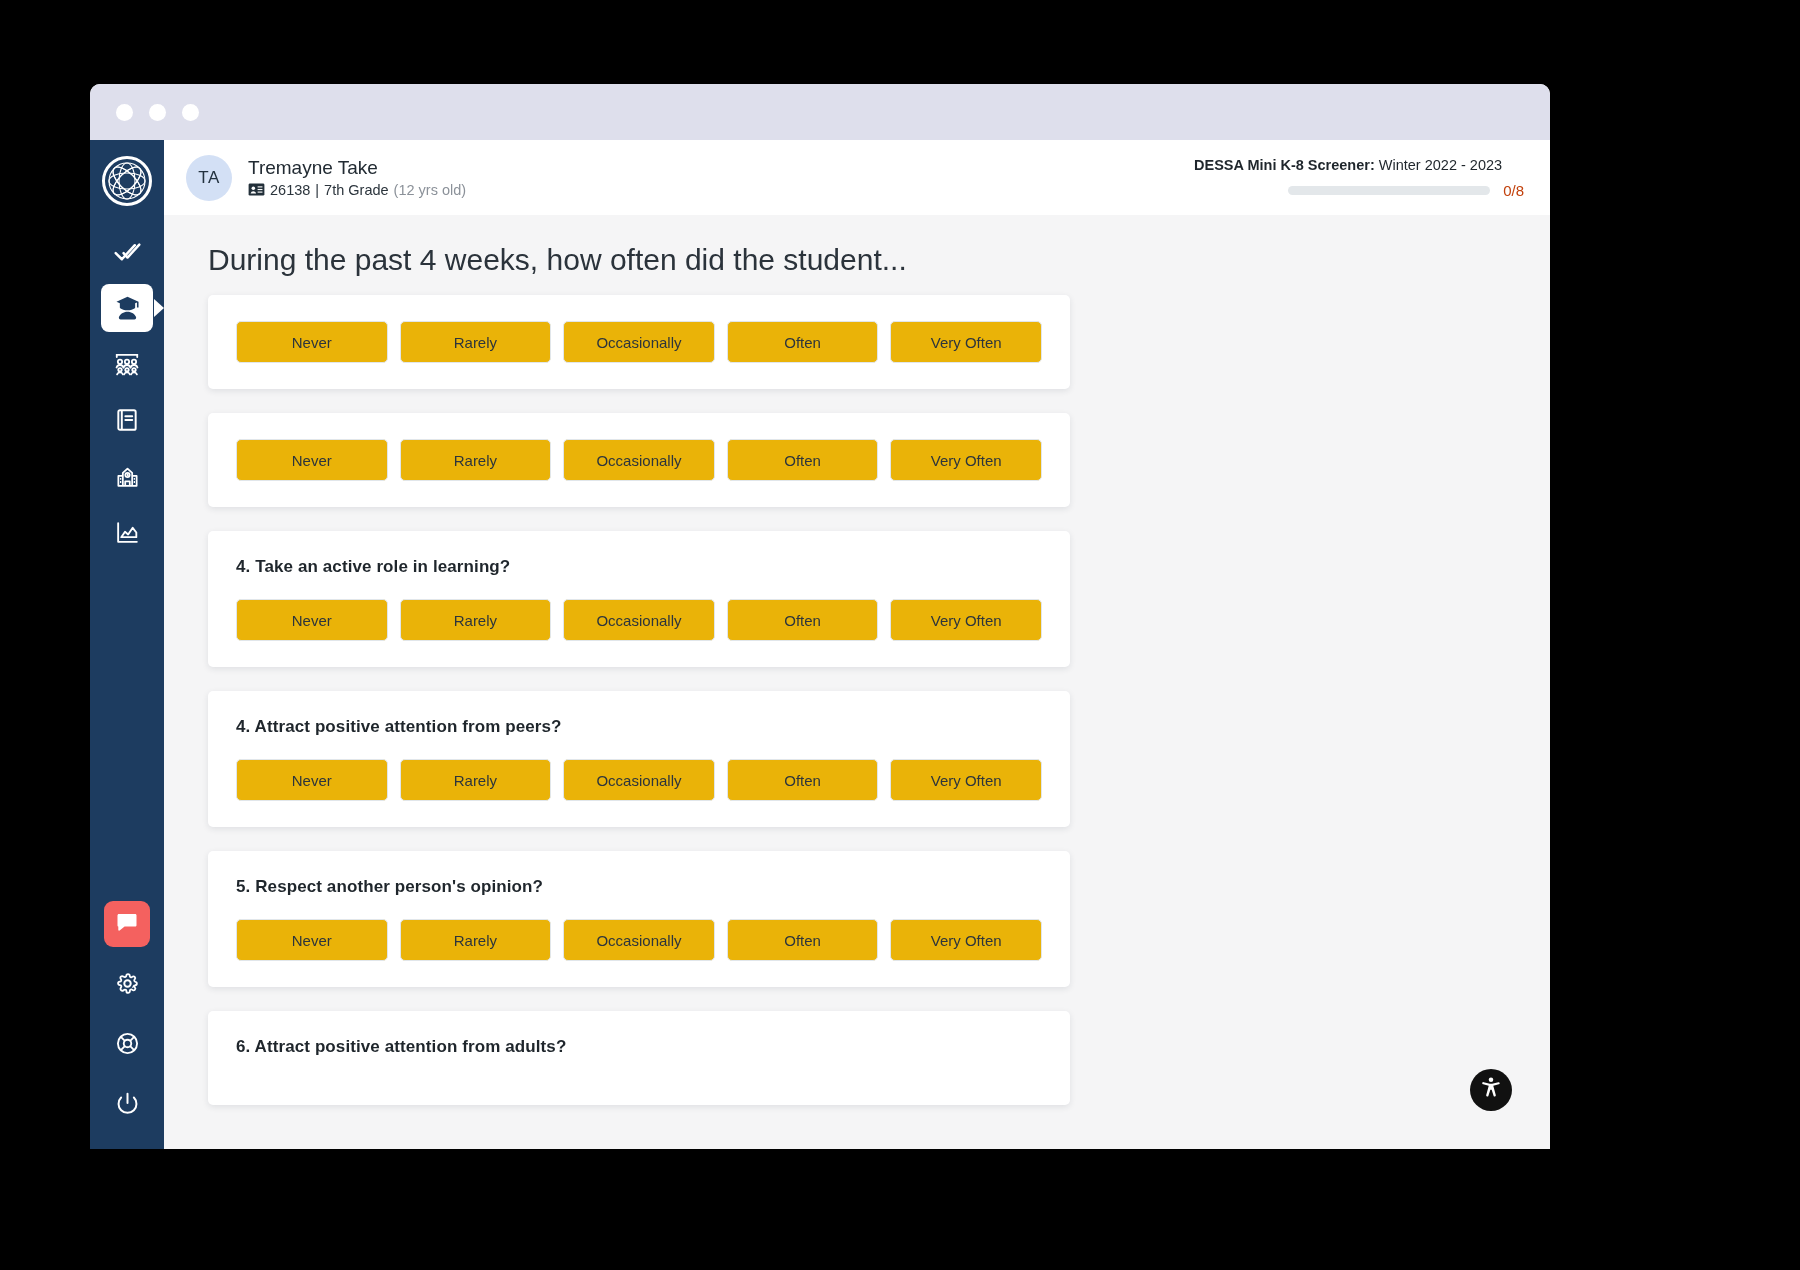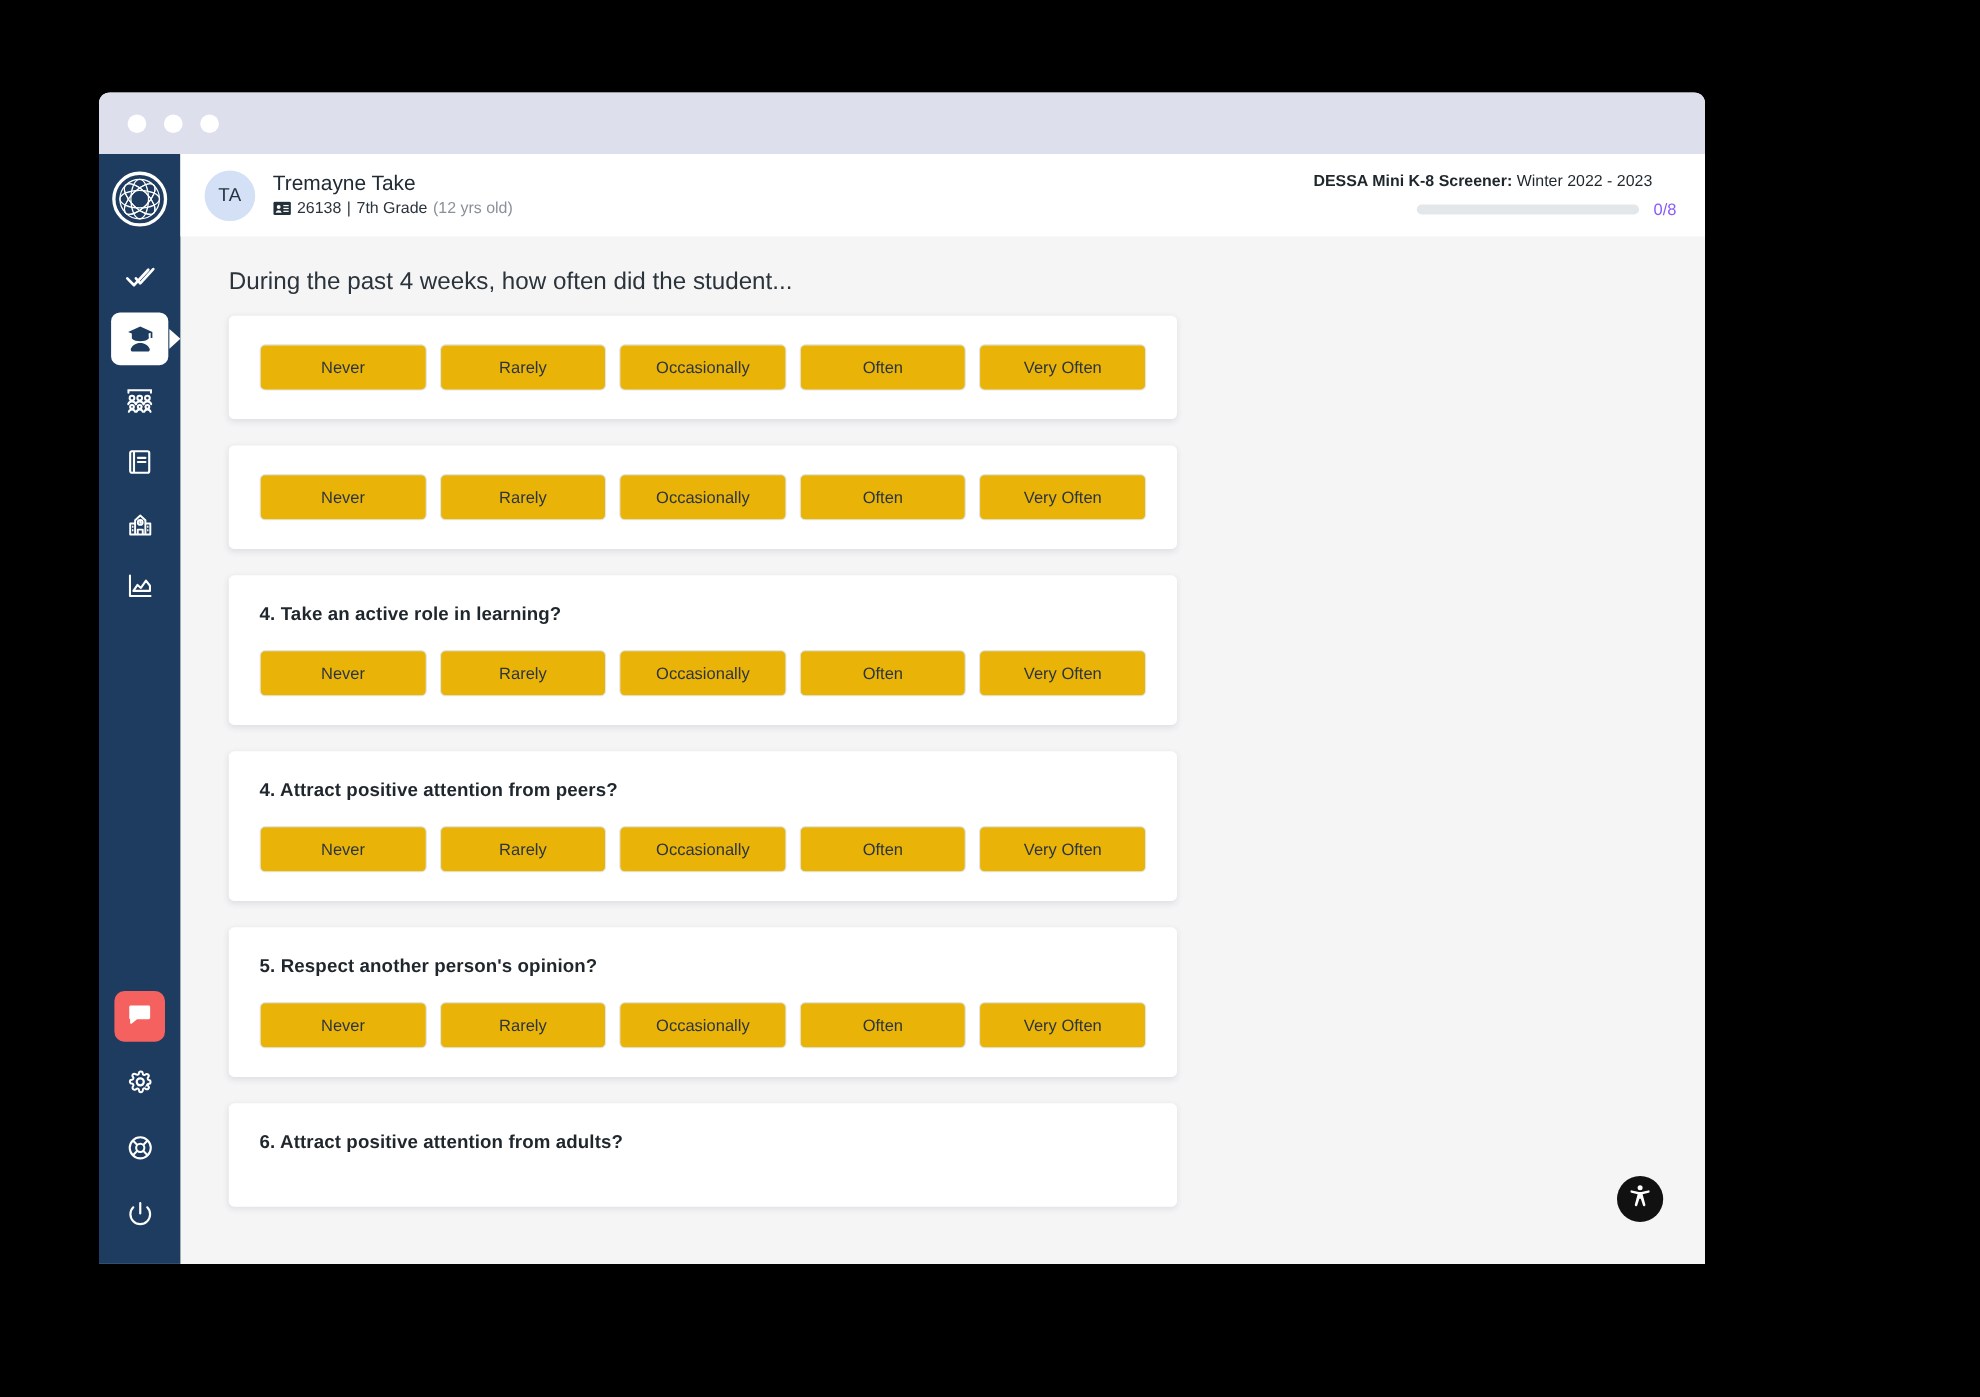--- a/index.html
+++ b/index.html
@@ -148,31 +148,31 @@
     margin-top: 9px;
     display: flex; align-items: center; justify-content: flex-end; gap: 13px;
   }
   #progress-track {
     width: 202px; height: 9px;
     background: #e3e7ea;
     border-radius: 5px;
     overflow: hidden;
   }
   #progress-fill { height: 100%; width: 0%; background: #1d3c60; }
-  #progress-label { font-size: 15px; color: #8b5cf6; }
+  #progress-label { font-size: 15px; color: #c2410c; }
 
   
   #content {
     flex: 1 1 auto;
     overflow: hidden;
     position: relative;
     padding: 0 0 0 0;
   }
   #prompt {
-    font-size: 22px;
+    font-size: 30px;
     color: #2b333b;
     padding: 28px 0 18px 44px;
   }
   #questions {
     padding-left: 44px;
   }
   .q-card {
     width: 862px;
     background: #ffffff;
     border-radius: 5px;

